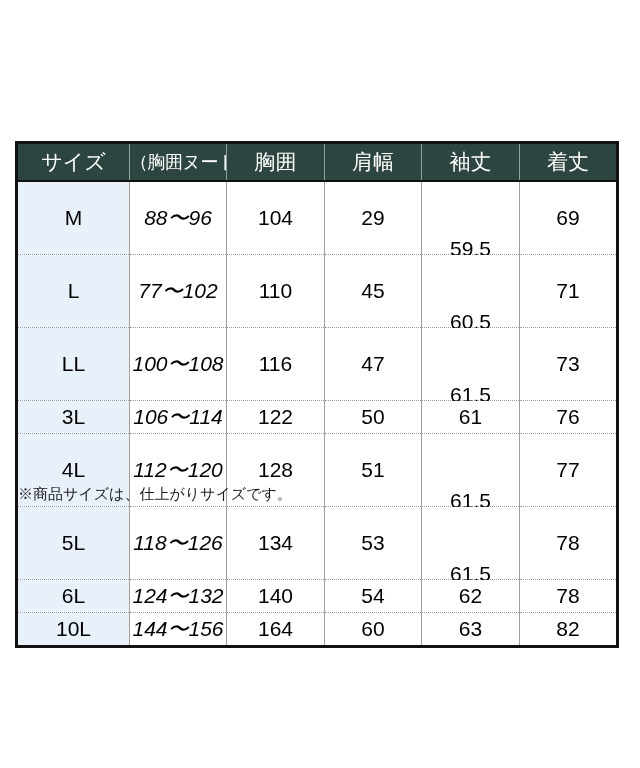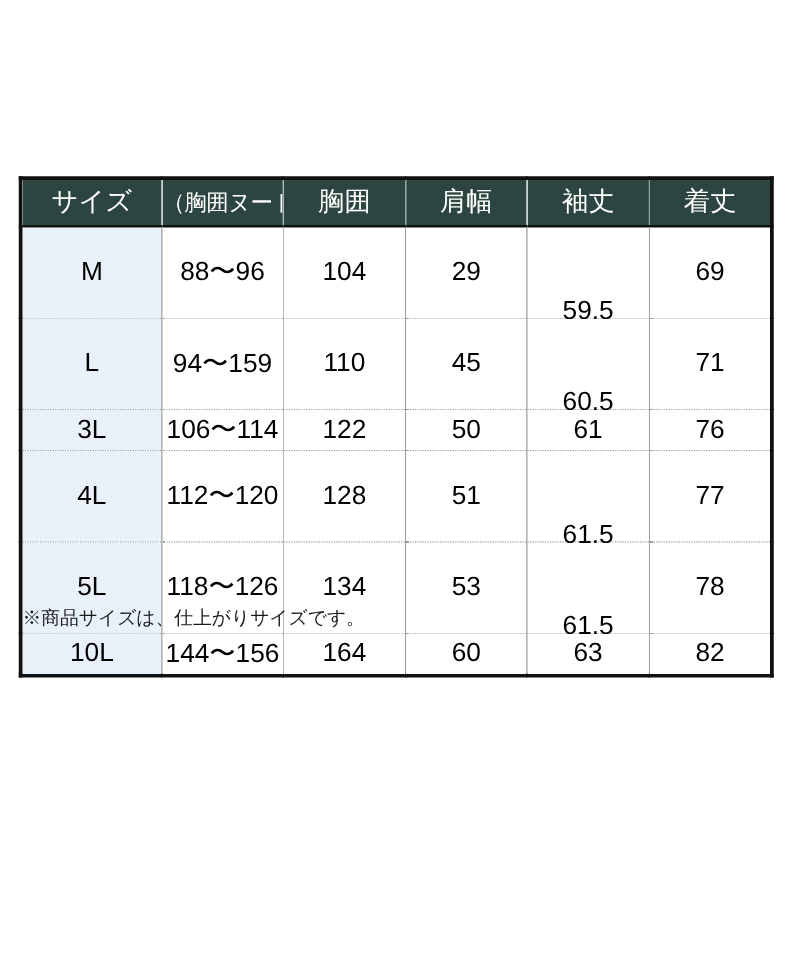--- a/index.html
+++ b/index.html
@@ -95,20 +95,21 @@
   td.overflow-cell .ov-inner {
     position: absolute;
     left: 0;
     top: 50%;
     transform: translateY(-50%);
     width: 100%;
     line-height: 1.02;
     word-break: break-all;
     text-align: center;
     font-size: 21px;
+    font-style: italic;
   }
 
   
   td.low-align .lo-inner {
     display: block;
     position: relative;
     top: 7px;
     margin-top: 48px;
   }
 
@@ -156,28 +157,40 @@
             <td>104</td>
             <td>29</td>
             <td class="low-align">
               <span class="lo-inner">59.5</span>
             </td>
             <td>69</td>
           </tr>
           <tr>
             <td class="col-size">L</td>
             <td class="overflow-cell">
-              <span class="ov-inner">94〜159</span>
+              <span class="ov-inner">77〜102</span>
             </td>
             <td>110</td>
             <td>45</td>
             <td class="low-align">
               <span class="lo-inner">60.5</span>
             </td>
             <td>71</td>
+          </tr>
+          <tr>
+            <td class="col-size">LL</td>
+            <td class="overflow-cell">
+              <span class="ov-inner">100〜108</span>
+            </td>
+            <td>116</td>
+            <td>47</td>
+            <td class="low-align">
+              <span class="lo-inner">61.5</span>
+            </td>
+            <td>73</td>
           </tr>
           <tr>
             <td class="col-size">3L</td>
             <td class="overflow-cell">
               <span class="ov-inner">106〜114</span>
             </td>
             <td>122</td>
             <td>50</td>
             <td>61</td>
             <td>76</td>
@@ -200,20 +213,30 @@
               <span class="ov-inner">118〜126</span>
             </td>
             <td>134</td>
             <td>53</td>
             <td class="low-align">
               <span class="lo-inner">61.5</span>
             </td>
             <td>78</td>
           </tr>
           <tr>
+            <td class="col-size">6L</td>
+            <td class="overflow-cell">
+              <span class="ov-inner">124〜132</span>
+            </td>
+            <td>140</td>
+            <td>54</td>
+            <td>62</td>
+            <td>78</td>
+          </tr>
+          <tr>
             <td class="col-size">10L</td>
             <td class="overflow-cell">
               <span class="ov-inner">144〜156</span>
             </td>
             <td>164</td>
             <td>60</td>
             <td>63</td>
             <td>82</td>
           </tr>
         </tbody>

